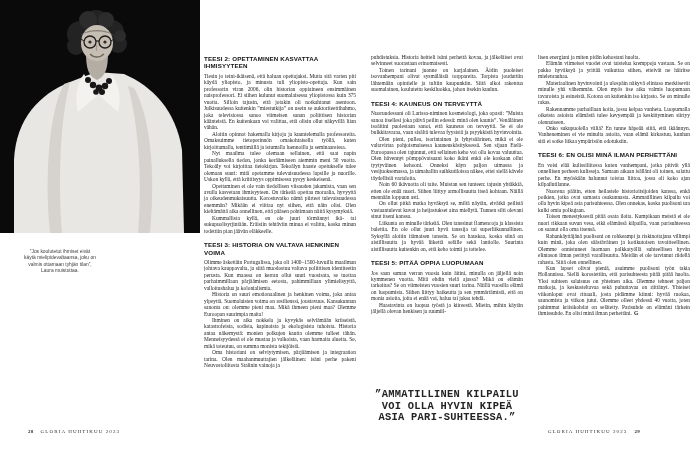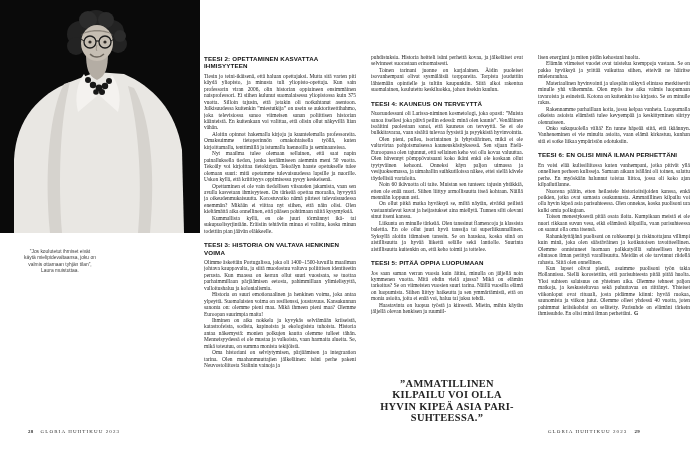--- a/index.html
+++ b/index.html
@@ -35,21 +35,21 @@
   }
   .teesi-heading:first-child{margin-top:1px;}
   .endmark{
     font-family:"Liberation Serif", serif;font-weight:bold;font-size:5.4px;
     padding-left:2px;color:#111;
   }
   
   .pull-quote{
     position:absolute;left:0;right:0;bottom:0;background:#ffffff;
     padding:10px 4px 2px 4px;
-    font-family:Liberation Serif, serif;font-weight:bold;
+    font-family:Liberation Mono, monospace;font-weight:bold;
     font-size:10.4px;line-height:11.6px;letter-spacing:.3px;
     text-align:center;color:#232323;
   }
   
   .folio{
     position:absolute;bottom:16px;
     font-family:"Liberation Serif", serif;font-size:5px;letter-spacing:1.1px;
     color:#2e2e2e;display:flex;gap:7px;align-items:baseline;
   }
   .folio-left{left:28px;}

